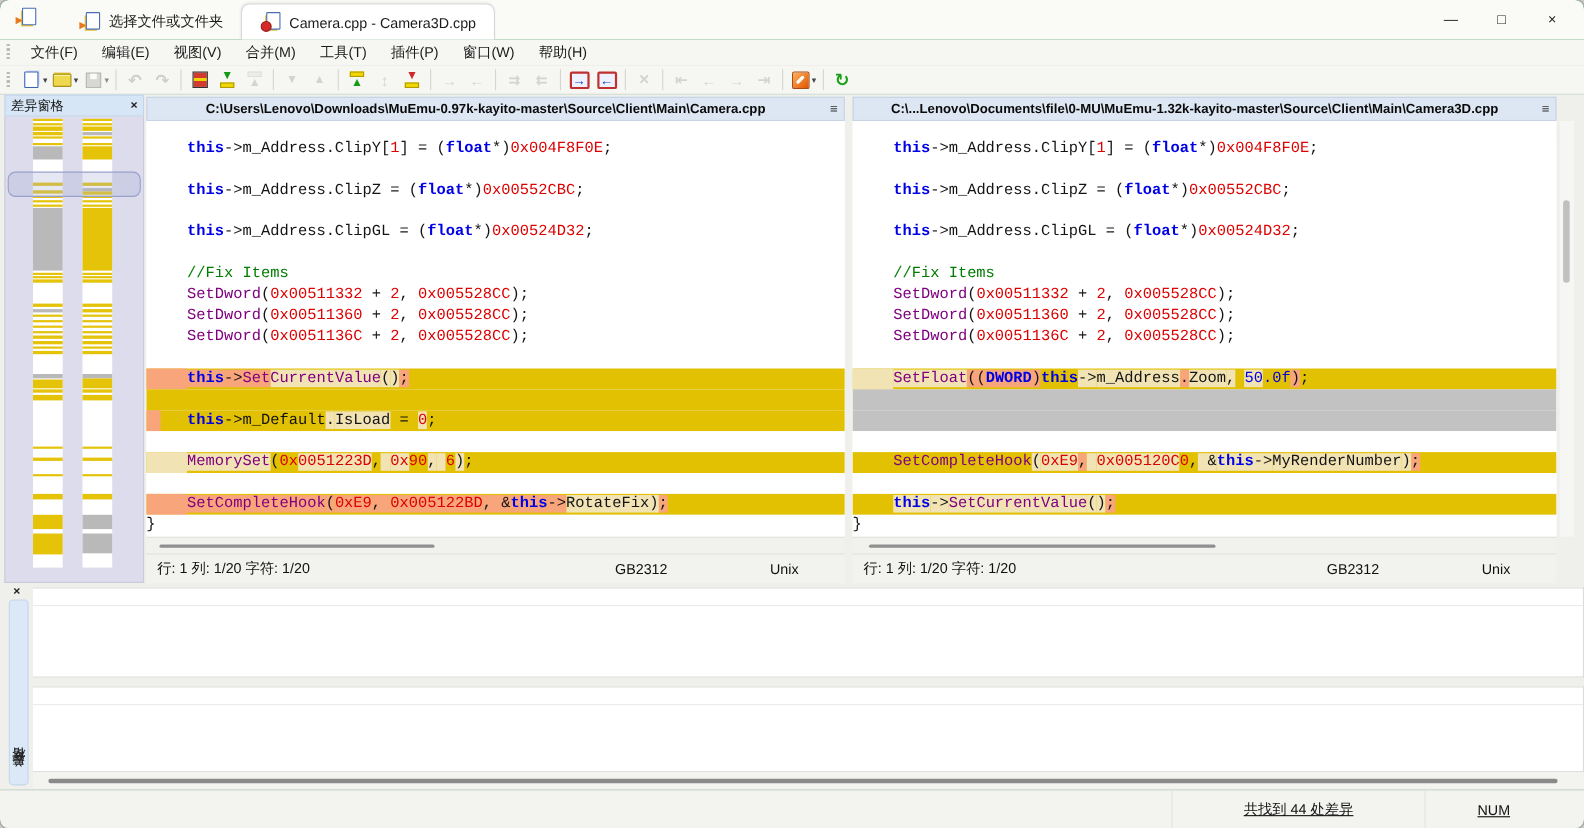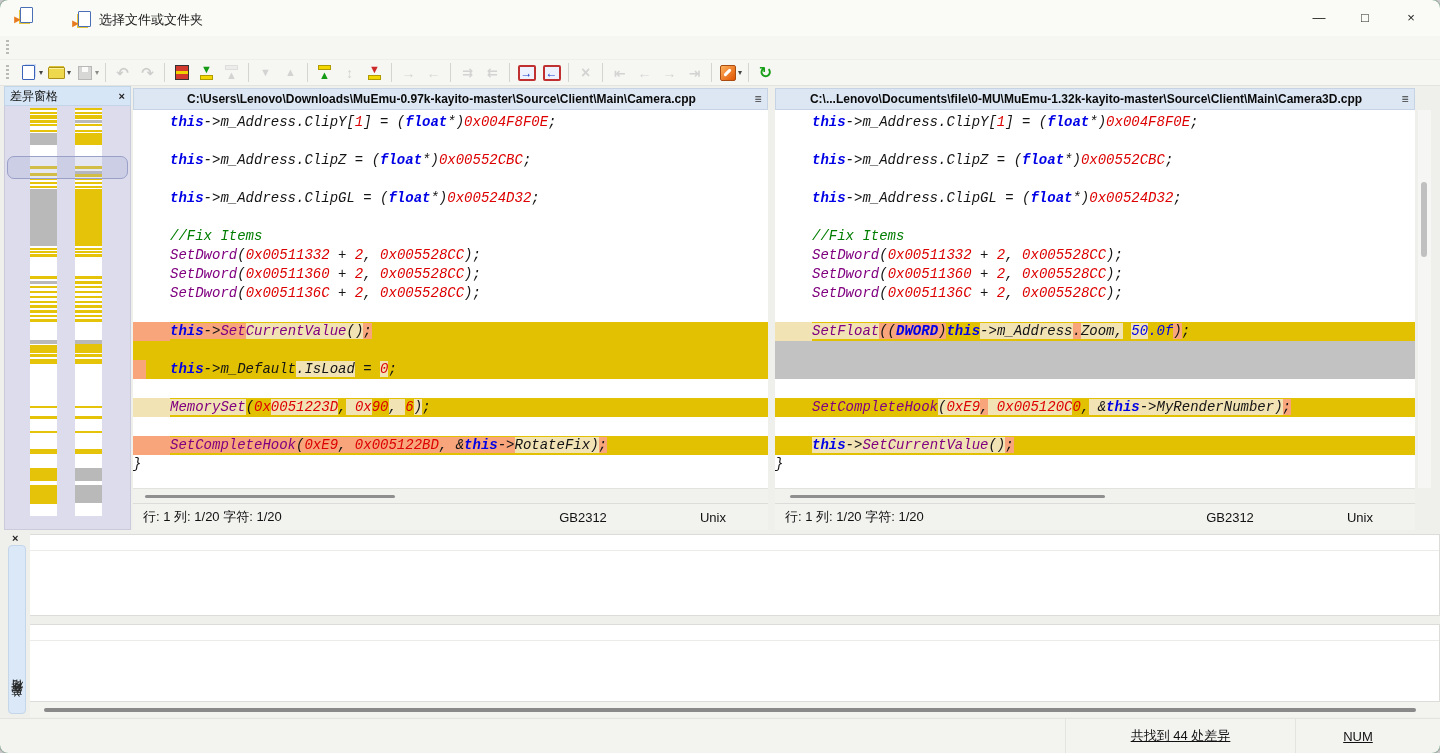--- a/index.html
+++ b/index.html
@@ -76,21 +76,21 @@
   .band-y{background:#e4c308;} .band-g{background:#b9b9b9;}
   .loc-view{position:absolute;left:2px;right:2px;top:50px;height:23px;border:1px solid #9aa0c8;border-radius:7px;background:rgba(170,175,215,.30);}
 
   
   .pane{position:absolute;top:2px;height:442px;display:flex;flex-direction:column;}
   #pane-left{left:133px;width:635px;}
   #pane-right{left:775px;width:640px;}
   .pane-head{height:22px;background:#dde7f3;border:1px solid #c5d3e4;display:flex;align-items:center;font-size:12px;font-weight:bold;color:#0a0a0a;}
   .ph-text{flex:1;text-align:center;white-space:nowrap;overflow:hidden;}
   .ph-menu{width:18px;text-align:center;font-size:12px;color:#333;}
-  .code{flex:1;background:#fff;overflow:hidden;padding-top:3px;font-family:"Liberation Mono","DejaVu Sans Mono",monospace;font-size:14px;font-style:italic;}
+  .code{flex:1;background:#fff;overflow:hidden;padding-top:16px;font-family:"Liberation Mono","DejaVu Sans Mono",monospace;font-size:14px;}
   .code-line{position:relative;height:19px;line-height:19px;white-space:pre;}
   .bg-w{background:#fff;} .bg-d{background:#e2c103;} .bg-g{background:#c2c2c2;}
   .indent{display:inline-block;width:37px;height:19px;vertical-align:top;}
   .ls{position:absolute;left:0;top:0;bottom:0;width:13px;}
   .c-k{color:#0000e6;font-weight:bold;} .c-p{color:#141414;} .c-n{color:#dd0000;}
   .c-f{color:#800080;} .c-c{color:#007d00;} .c-fl{color:#0000e6;}
   .hl-s{background:#f8a57b;} .hl-m{background:#f2e3b4;}
   .hscroll{height:15px;background:#f1f1ee;border-top:1px solid #e2e2de;position:relative;}
   .hthumb{position:absolute;top:6px;height:3px;background:#8f8f8f;border-radius:2px;}
   #hthumb-left{left:12px;width:250px;} #hthumb-right{left:15px;width:315px;}
@@ -124,29 +124,43 @@
 <body>
 
 <div id="window">
 
   <div class="titlebar">
     <span class="appicon-wrap"><span class="mini-page ic-app"></span></span>
     <div class="ttab">
       <span class="mini-page ic-doc-arrow"></span>
       <span>选择文件或文件夹</span>
     </div>
+    <div class="ttab active">
+      <span class="mini-page ic-doc-red"></span>
+      <span>Camera.cpp - Camera3D.cpp</span>
+    </div>
     <div class="wbtns">
       <div class="wbtn">—</div>
       <div class="wbtn">□</div>
       <div class="wbtn">×</div>
     </div>
   </div>
 
   <div class="menubar">
     <span class="grip"></span>
+    <div id="menu-items" style="display:flex">
+        <div class="menu-item">文件(F)</div>
+        <div class="menu-item">编辑(E)</div>
+        <div class="menu-item">视图(V)</div>
+        <div class="menu-item">合并(M)</div>
+        <div class="menu-item">工具(T)</div>
+        <div class="menu-item">插件(P)</div>
+        <div class="menu-item">窗口(W)</div>
+        <div class="menu-item">帮助(H)</div>
+      </div>
   </div>
 
   <div class="toolbar">
     <span class="grip"></span>
     <div id="toolbar-items" style="display:flex;align-items:center">
         <div class="tbtn">
           <span class="tbic tbic-page"></span>
           <span class="tb-caret">▾</span>
         </div>
         <div class="tbtn">

